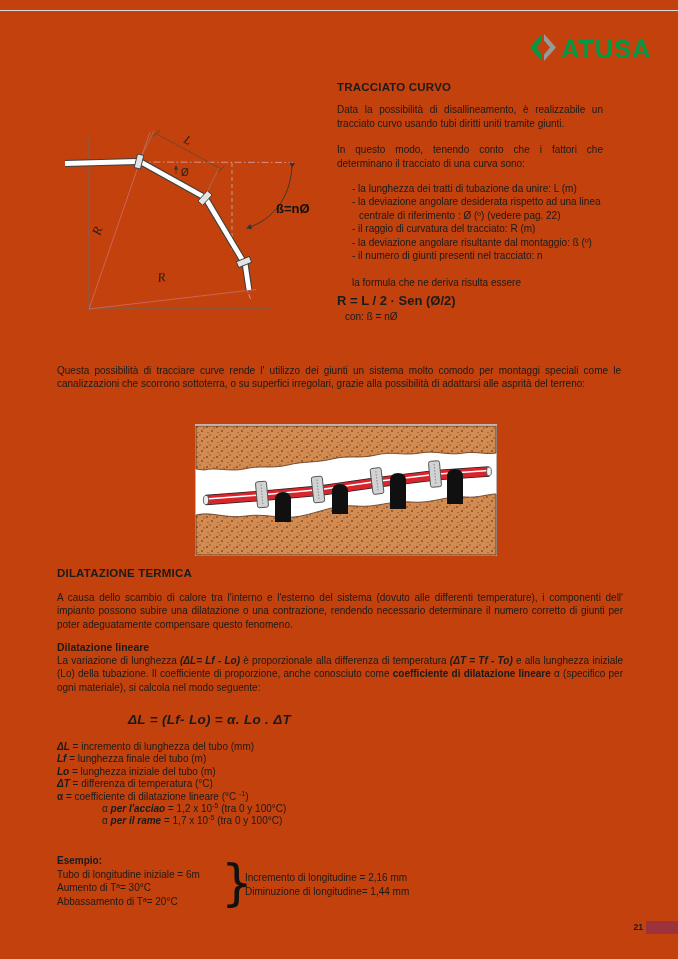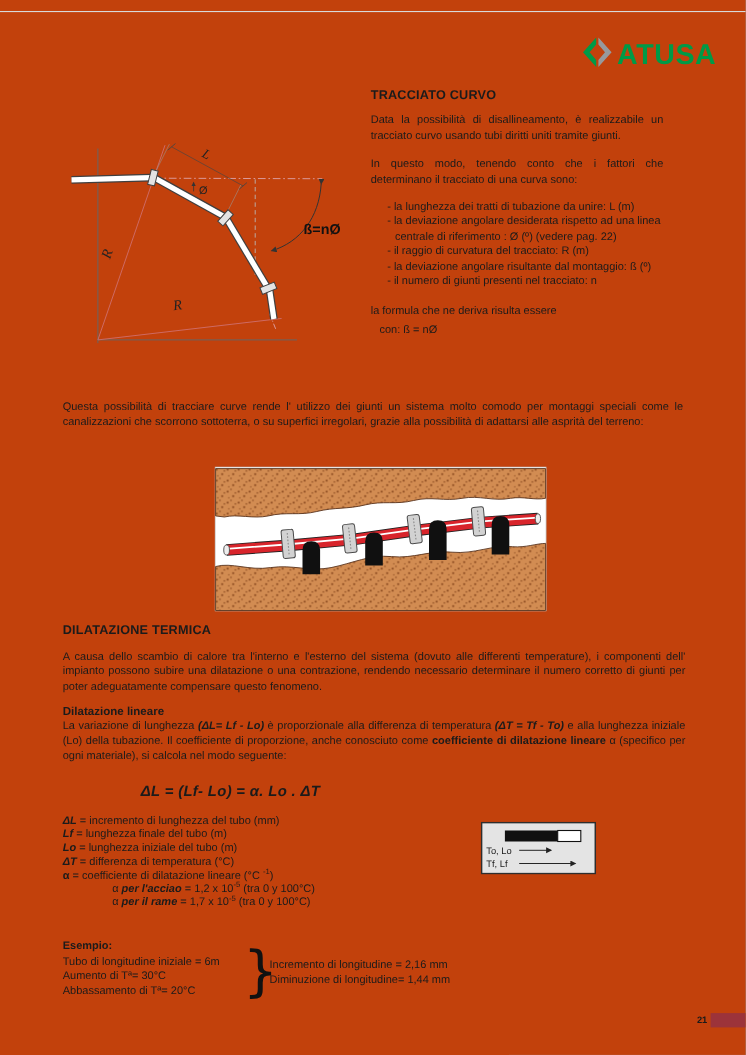--- a/index.html
+++ b/index.html
@@ -10,21 +10,21 @@
   .logo{left:528px;top:32px;width:150px;height:31px;}
   .logo-text{font-family:"Liberation Sans",sans-serif;font-weight:bold;font-size:26px;letter-spacing:0.5px;}
   .h1{font-size:11.5px;font-weight:bold;letter-spacing:0.2px;}
   .body10{font-size:10px;line-height:13.4px;}
   .just{text-align:justify;}
   .col-right{left:337px;top:81px;width:266px;}
   .col-right .h1{margin:0 0 9px 0;}
   .col-right p{margin:0 0 13px 0;}
   .bullets{margin:0 0 0 10px;padding:0 0 14px 0;}
   .bullet{padding-left:12px;text-indent:-7px;}
-  .f-intro{margin:0 0 4px 0;}
+  .f-intro{margin:0 0 4px 15px;}
   .f-main{font-size:13px;font-weight:bold;margin:0 0 3px 0;}
   .f-note{font-size:10px;margin-left:8px;}
   .diagram{left:40px;top:120px;}
   .mid-para{left:57px;top:364px;width:564px;}
   .illus{left:195px;top:424px;}
   .dt-title{left:57px;top:567px;}
   .dt-para{left:57px;top:591px;width:566px;}
   .dl-title{left:57px;top:641px;font-size:10.5px;font-weight:bold;}
   .dl-para{left:57px;top:654px;width:566px;}
   .bi{font-weight:bold;font-style:italic;margin-top:24px;}
@@ -125,20 +125,21 @@
     <p class="just">Data la possibilità di disallineamento, è realizzabile un tracciato curvo usando tubi diritti uniti tramite giunti.</p>
     <p class="just" style="margin-bottom:12px">In questo modo, tenendo conto che i fattori che determinano il tracciato di una curva sono:</p>
     <div class="bullets">
       <div class="bullet">- la lunghezza dei tratti di tubazione da unire: L (m)</div>
       <div class="bullet">- la deviazione angolare desiderata rispetto ad una linea centrale di riferimento : Ø (º) (vedere pag. 22)</div>
       <div class="bullet">- il raggio di curvatura del tracciato: R (m)</div>
       <div class="bullet">- la deviazione angolare risultante dal montaggio: ß (º)</div>
       <div class="bullet">- il numero di giunti presenti nel tracciato: n</div>
     </div>
     <div class="f-intro">la formula che ne deriva risulta essere</div>
+    <div class="f-main">R = L / 2 · Sen (Ø/2)</div>
     <div class="f-note">con:  ß = nØ</div>
   </div>
 
   <div class="abs mid-para body10 just">Questa possibilità di tracciare curve rende l' utilizzo dei giunti un sistema molto comodo per montaggi speciali come le canalizzazioni che scorrono sottoterra, o su superfici irregolari, grazie alla possibilità di adattarsi alle asprità del terreno:</div>
 
   <div class="abs illus">
     <svg width="302" height="132" viewBox="0 0 302 132">
       <defs>
         <pattern id="soil" width="10" height="10" patternUnits="userSpaceOnUse">
           <rect width="10" height="10" fill="#d28c52"></rect>
@@ -202,36 +203,20 @@
   <div class="abs defs">
     <div class="def-line"><span class="term">ΔL</span><span> = incremento di lunghezza del tubo (mm)</span></div>
     <div class="def-line"><span class="term">Lf</span><span> = lunghezza finale del tubo (m)</span></div>
     <div class="def-line"><span class="term">Lo</span><span> = lunghezza iniziale del tubo (m)</span></div>
     <div class="def-line"><span class="term">ΔT</span><span> = differenza di temperatura (°C)</span></div>
     <div class="def-line"><span style="font-weight:bold">α</span><span> = coefficiente di dilatazione lineare (°C </span><span class="sup">-1</span><span>)</span></div>
     <div class="alpha-line"><span>α </span><span class="bi">per l'acciao</span><span> = 1,2 x 10</span><span class="sup">-5</span><span> (tra 0 y 100°C)</span></div>
     <div class="alpha-line"><span>α </span><span class="bi">per il rame</span><span> = 1,7 x 10</span><span class="sup">-5</span><span> (tra 0 y 100°C)</span></div>
   </div>
 
-  <div class="abs boxsvg">
-    <svg width="105" height="48" viewBox="0 0 105 48">
-      <defs>
-        <marker id="arrB" markerWidth="7" markerHeight="7" refX="5" refY="3" orient="auto">
-          <path d="M0,0 L6,3 L0,6 Z" fill="#222"></path>
-        </marker>
-      </defs>
-      <rect x="0.8" y="0.8" width="103.4" height="46.4" fill="#e4e4e4" stroke="#2e2e2e" stroke-width="1.4"></rect>
-      <rect x="22" y="8" width="48" height="10" fill="#111111"></rect>
-      <rect x="70" y="8" width="21" height="10" fill="#ffffff" stroke="#111111" stroke-width="1"></rect>
-      <text x="5" y="29" class="box-label">To, Lo</text>
-      <line x1="35" y1="26" x2="64" y2="26" stroke="#222" stroke-width="0.9" marker-end="url(#arrB)"></line>
-      <text x="5" y="41" class="box-label">Tf, Lf</text>
-      <line x1="35" y1="38" x2="86" y2="38" stroke="#222" stroke-width="0.9" marker-end="url(#arrB)"></line>
-    </svg>
-  </div>
 
   <div class="abs esempio">
     <div class="e-title">Esempio:</div>
     <div>Tubo di longitudine iniziale = 6m</div>
     <div>Aumento di Tª= 30°C</div>
     <div>Abbassamento di Tª= 20°C</div>
   </div>
   <div class="abs brace">}</div>
   <div class="abs results">
     <div>Incremento di longitudine = 2,16 mm</div>

